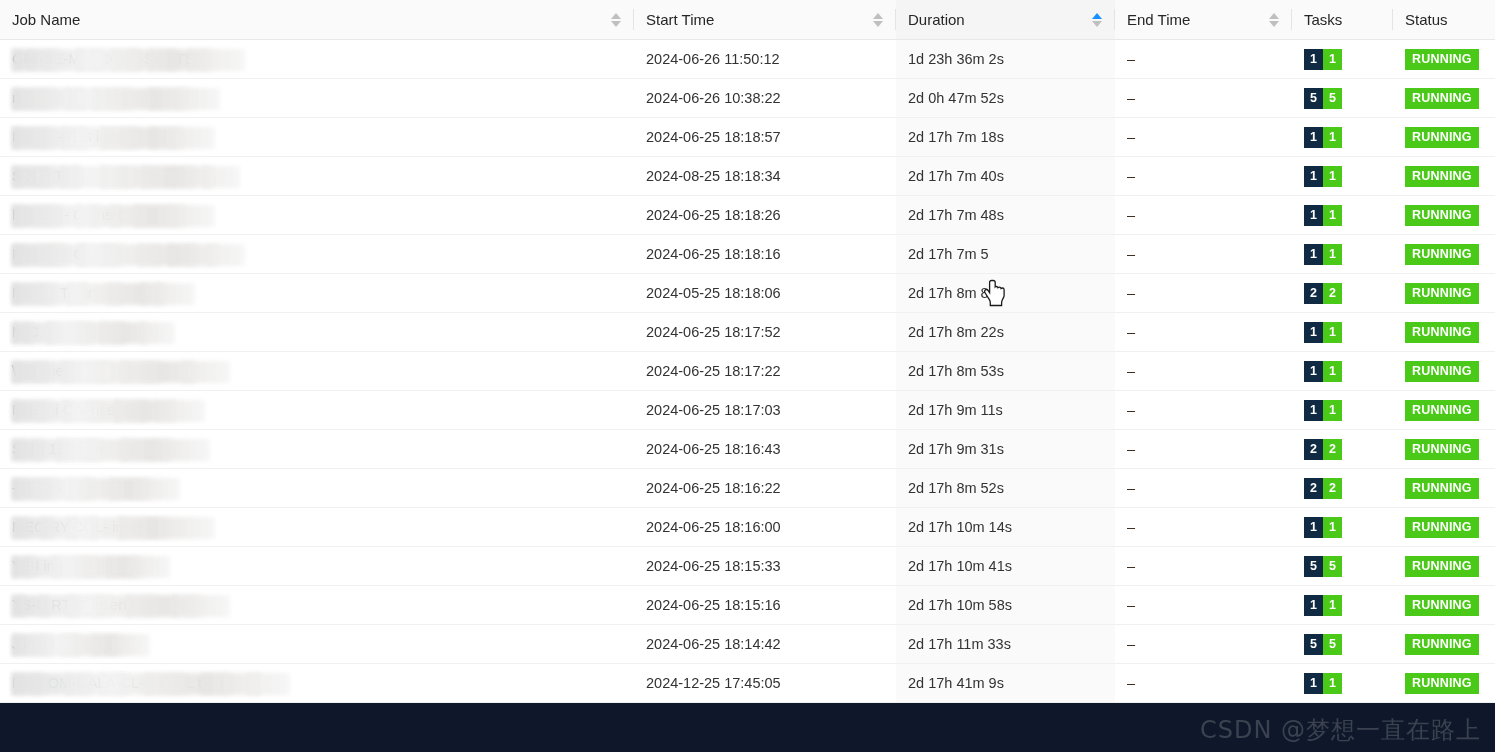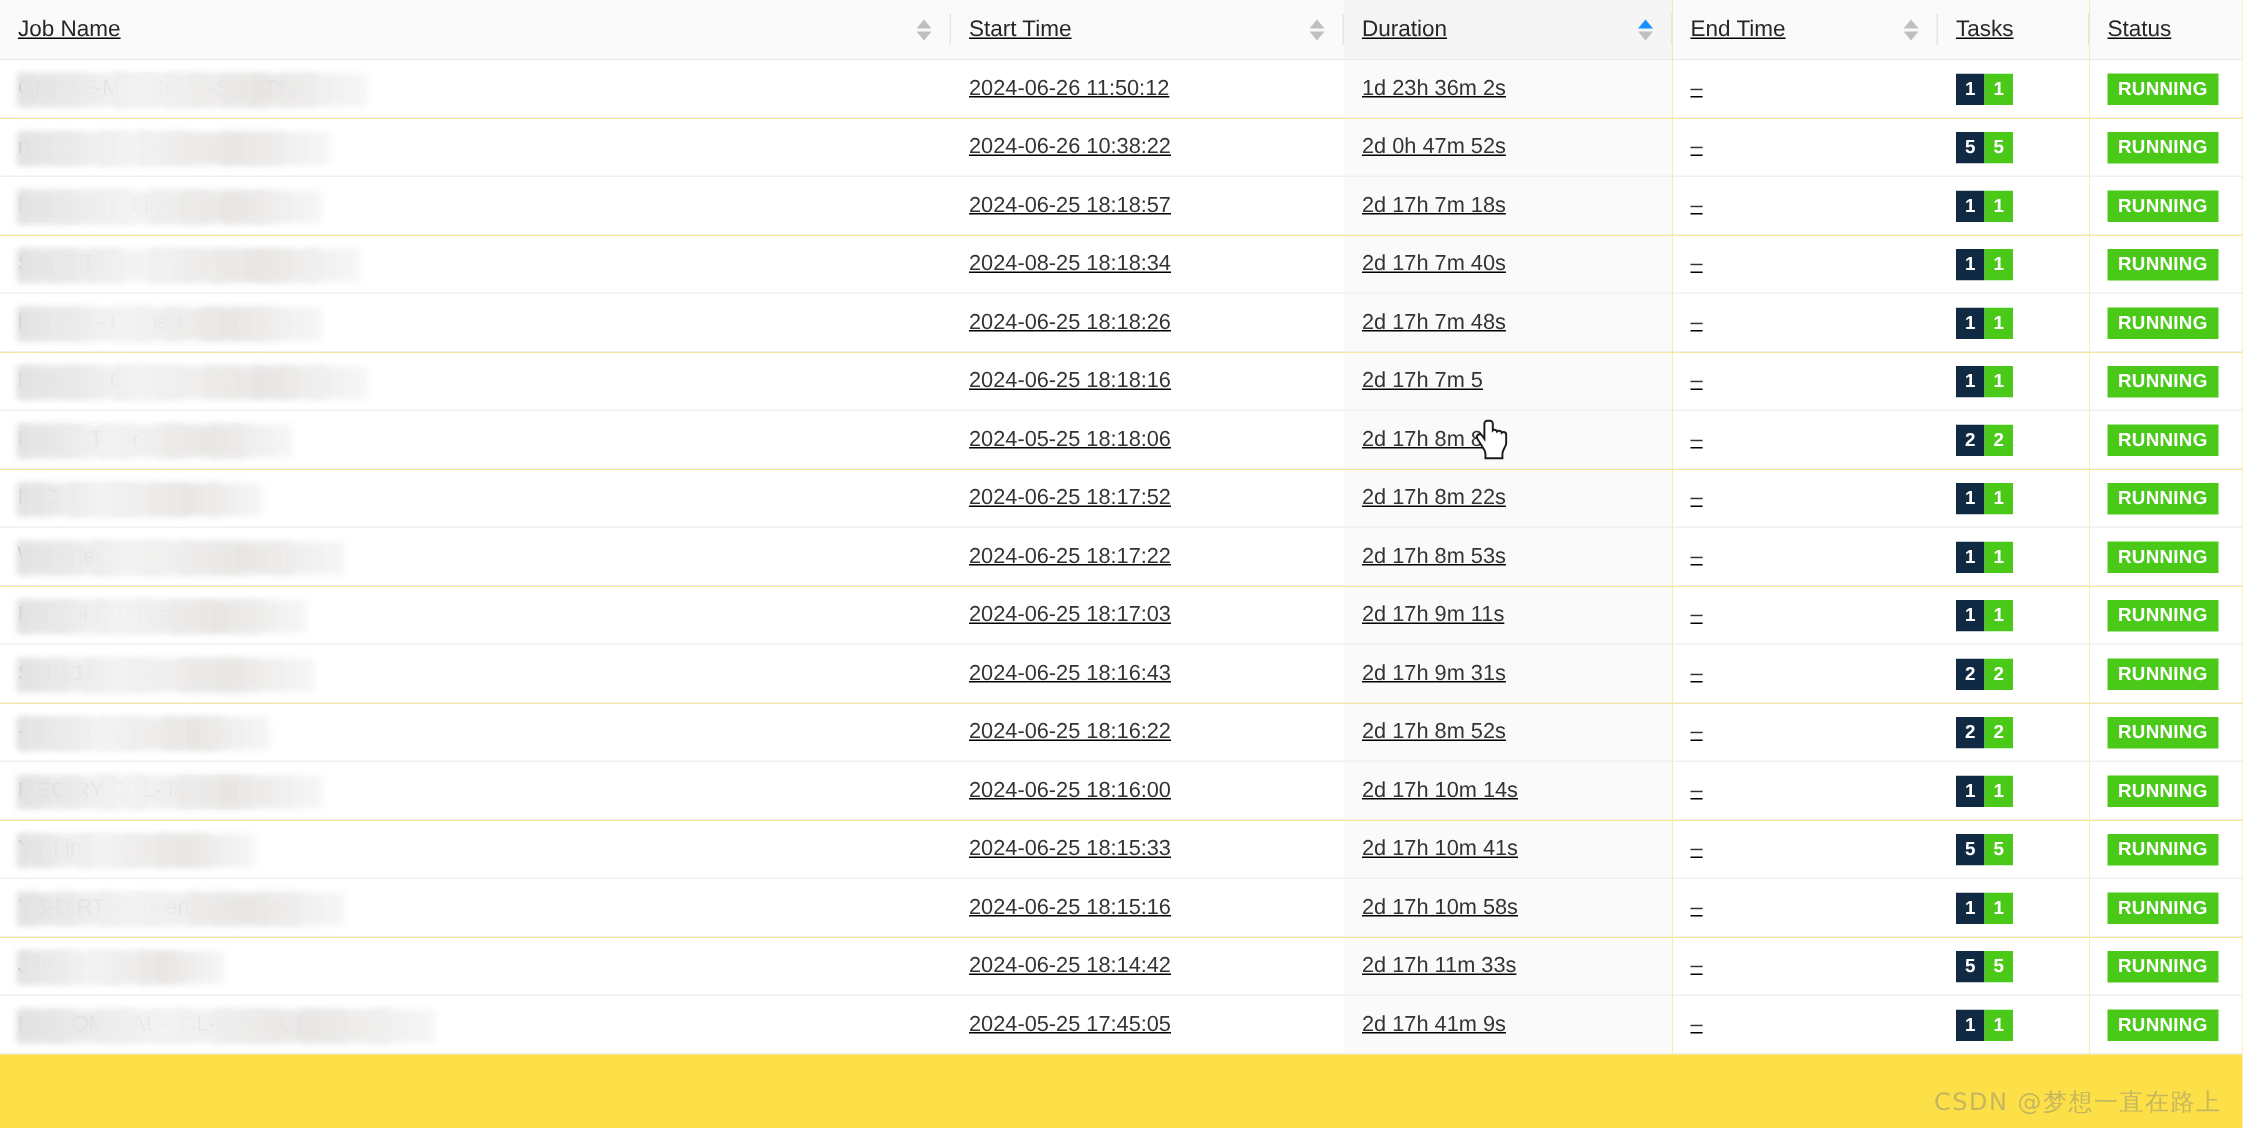--- a/index.html
+++ b/index.html
@@ -9,22 +9,21 @@
     overflow: hidden;
     background: #ffffff;
     font-family: "Liberation Sans", sans-serif;
   }
 
   #app {
     position: relative;
     width: 1495px;
     height: 752px;
     overflow: hidden;
-    background: #fde047;
-    text-decoration: underline;
+    background: #0f172a;
   }
 
   table.jobs {
     width: 1495px;
     border-collapse: collapse;
     table-layout: fixed;
   }
 
   
   thead tr { height: 39px; }
@@ -185,21 +184,21 @@
     height: 30px;
     pointer-events: none;
     z-index: 60;
   }
 
   
   #watermark {
     position: absolute;
     right: 14px;
     bottom: 6px;
-    font-size: 16px;
+    font-size: 24px;
     color: rgba(120,125,130,0.42);
     font-family: "DejaVu Sans", sans-serif;
     letter-spacing: 1px;
     white-space: nowrap;
     pointer-events: none;
     z-index: 50;
   }
 </style>
 </head>
 <body>
@@ -556,21 +555,21 @@
         <tr>
           <td class="col-jobname"><span class="jobname" style="min-width: 250px;">MA COM-GALA-CL-DETAIL t<span class="redact" style="width: 250px;">
                 <span style="left: 0px; width: 36px; opacity: 0.99;"></span>
                 <span style="left: 53px; width: 28px; opacity: 0.78;"></span>
                 <span style="left: 88px; width: 30px; opacity: 0.82;"></span>
                 <span style="left: 132px; width: 45px; opacity: 0.93;"></span>
                 <span style="left: 190px; width: 31px; opacity: 0.94;"></span>
                 <span style="left: 235px; width: 15px; opacity: 0.89;"></span>
                 <span class="smear" style="width: 278px;"></span>
               </span></span></td>
-          <td>2024-05-25 17:45:05</td>
+          <td>2024-12-25 17:45:05</td>
           <td class="col-duration">2d 17h 41m 9s</td>
           <td><span class="dash">–</span></td>
           <td><span class="tasks-badge">
               <span class="t-total">1</span>
               <span class="t-done">1</span>
             </span></td>
           <td><span class="status-badge" style="background: rgb(75, 201, 25);">RUNNING</span></td>
         </tr>
       </tbody>
   </table>

